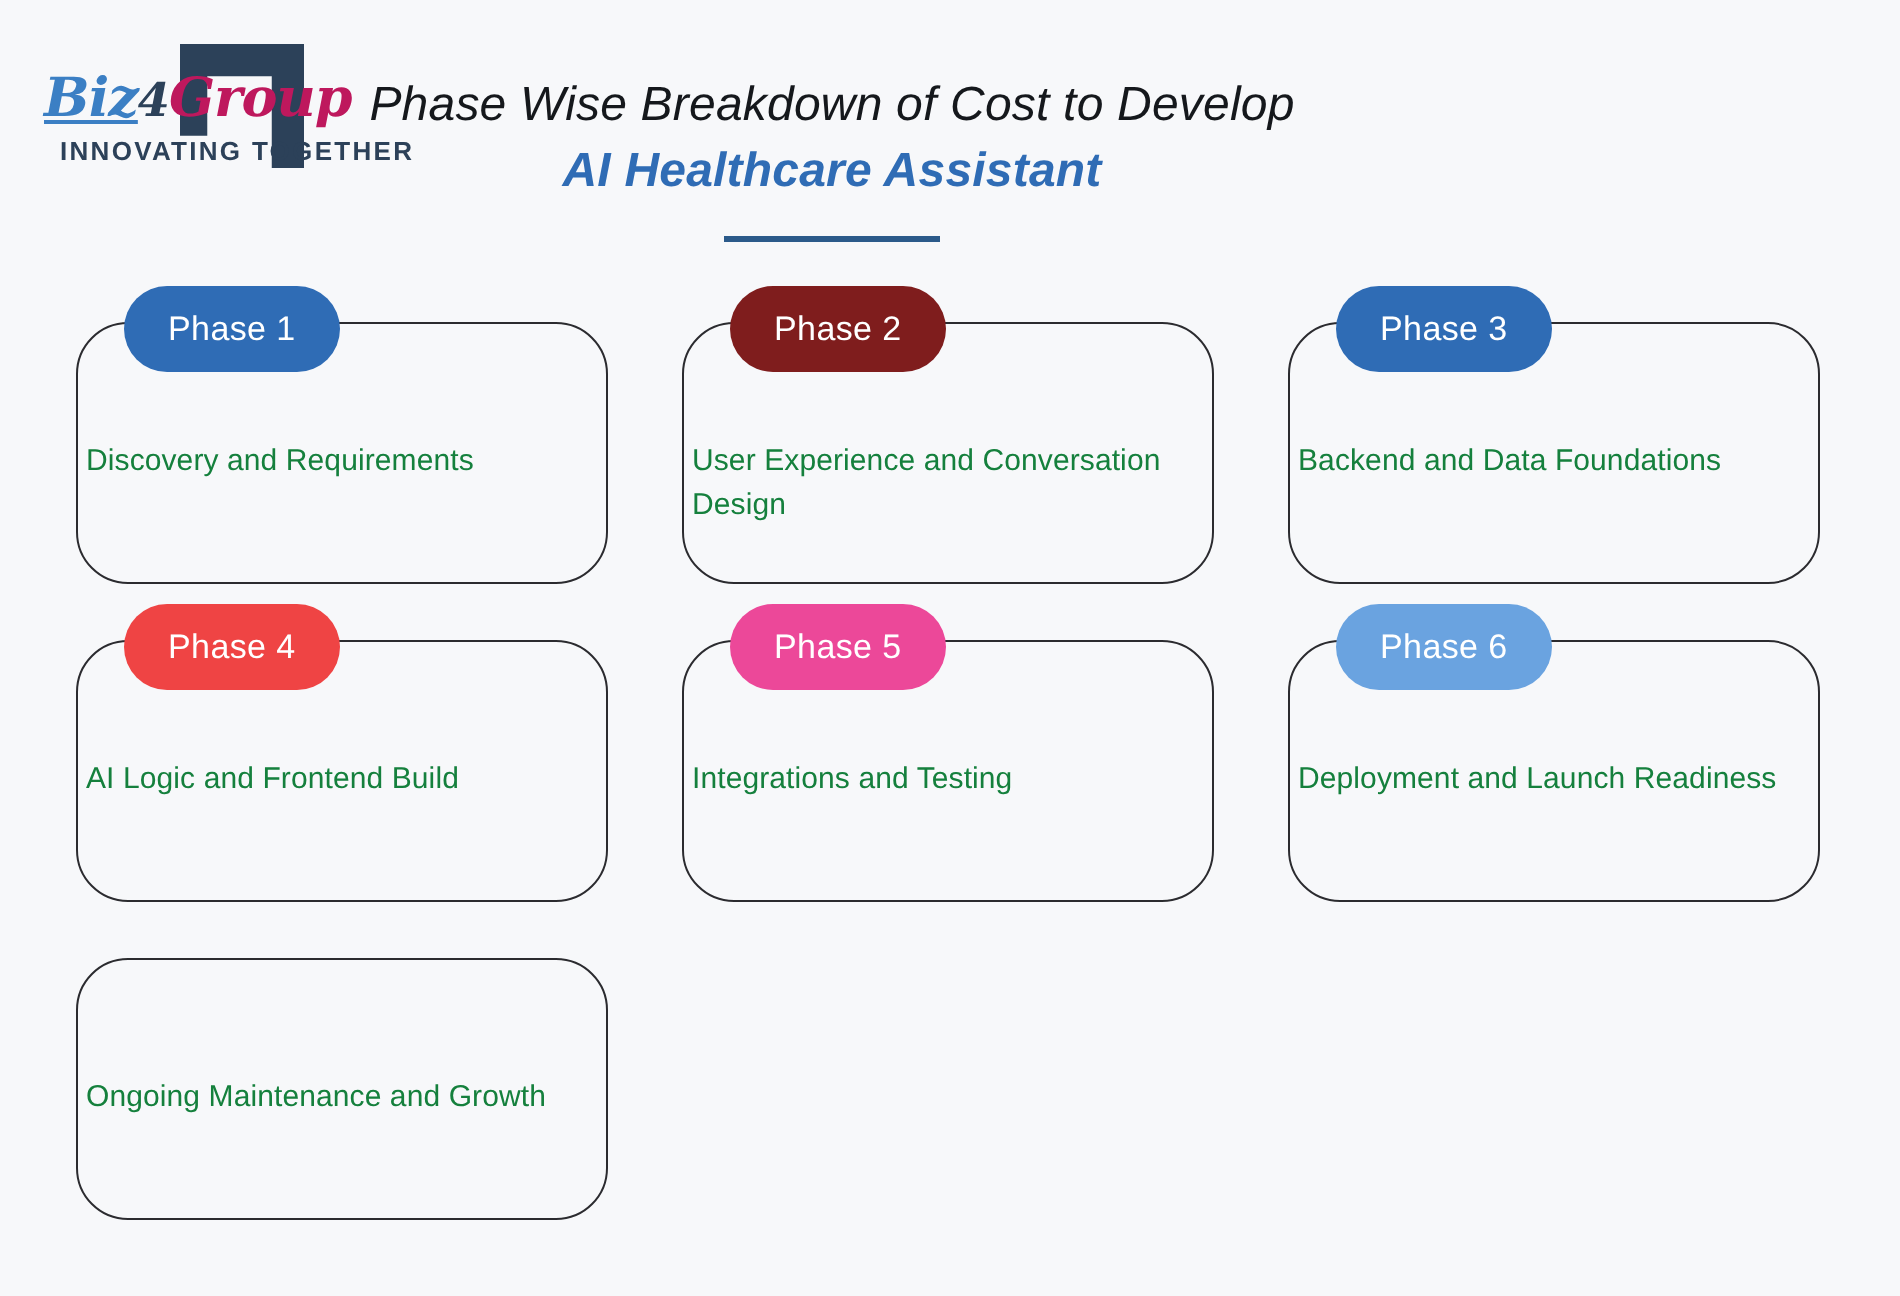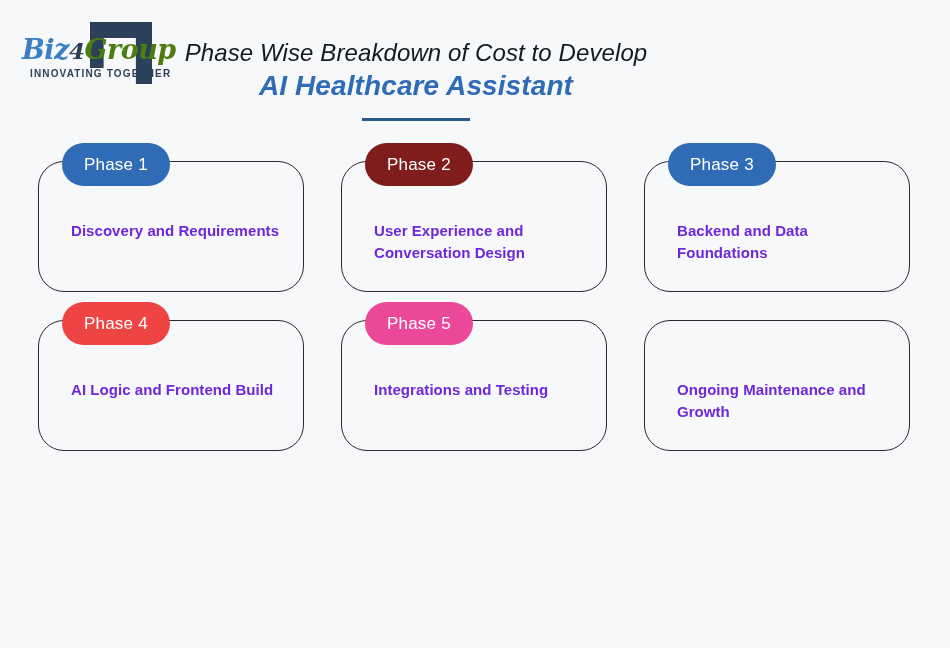--- a/index.html
+++ b/index.html
@@ -40,29 +40,29 @@
     left: 2px;
     top: 18px;
     font-family: "DejaVu Serif", serif;
     font-size: 27px;
     font-style: italic;
     font-weight: 700;
     letter-spacing: -0.5px;
     line-height: 1;
     white-space: nowrap;
   }
-  .lw-biz { color: #3b7fc4; }
+  .lw-biz { color: #3b7fc4; text-decoration: underline; }
   .lw-4   { color: #2c4159; font-size: 23px; }
-  .lw-group { color: #4d7c0f; }
+  .lw-group { color: #be185d; }
   #logo-tagline {
     position: absolute;
     left: 10px;
     top: 50px;
     font-family: "Liberation Sans", sans-serif;
-    font-size: 10px;
+    font-size: 13px;
     font-weight: 700;
     letter-spacing: 1.15px;
     color: #2c4159;
     white-space: nowrap;
   }
 
   
   #title-block {
     position: absolute;
     left: 17px;
@@ -72,21 +72,21 @@
     font-style: italic;
   }
   #title-line-1 {
     font-size: 24px;
     font-weight: 400;
     color: #15181c;
     letter-spacing: 0.1px;
     line-height: 30px;
   }
   #title-line-2 {
-    font-size: 28px;
+    font-size: 24px;
     font-weight: 700;
     color: #2f6cb5;
     letter-spacing: 0.1px;
     line-height: 32px;
     margin-top: 2px;
     text-align: center;
   }
   #title-underline {
     width: 108px;
     height: 3px;
@@ -127,26 +127,26 @@
     align-items: center;
     justify-content: center;
     color: #ffffff;
     font-size: 17px;
     font-weight: 500;
     letter-spacing: 0.2px;
     white-space: nowrap;
   }
   .card-text {
     position: absolute;
-    left: 32px;
+    left: 4px;
     right: 16px;
     top: 58px;
     font-size: 15px;
-    font-weight: 700;
-    color: #6d28d9;
+    font-weight: 400;
+    color: #15803d;
     line-height: 22px;
     letter-spacing: 0.05px;
   }
   .card-empty {
     border: none;
     background: transparent;
   }
 </style>
 </head>
 <body>
@@ -185,20 +185,24 @@
     <div class="card">
       <div class="card-badge" style="background: #ef4444;">Phase 4</div>
       <div class="card-text">AI Logic and Frontend Build</div>
     </div>
 
     <div class="card">
       <div class="card-badge" style="background: #ec4899;">Phase 5</div>
       <div class="card-text">Integrations and Testing</div>
     </div>
 
+    <div class="card">
+      <div class="card-badge" style="background: rgb(106, 163, 224);">Phase 6</div>
+      <div class="card-text">Deployment and Launch Readiness</div>
+    </div>
 
     <div class="card">
       <div class="card-text">Ongoing Maintenance and Growth</div>
     </div>
 
     <div class="card card-empty"></div>
     <div class="card card-empty"></div>
 
   </div>
 

